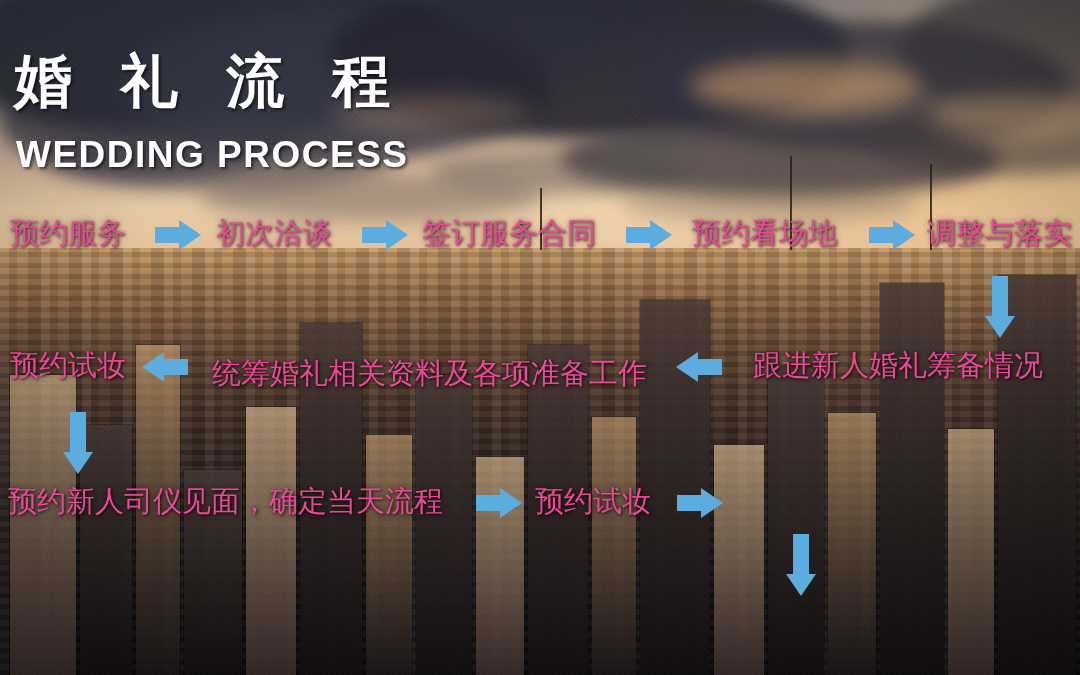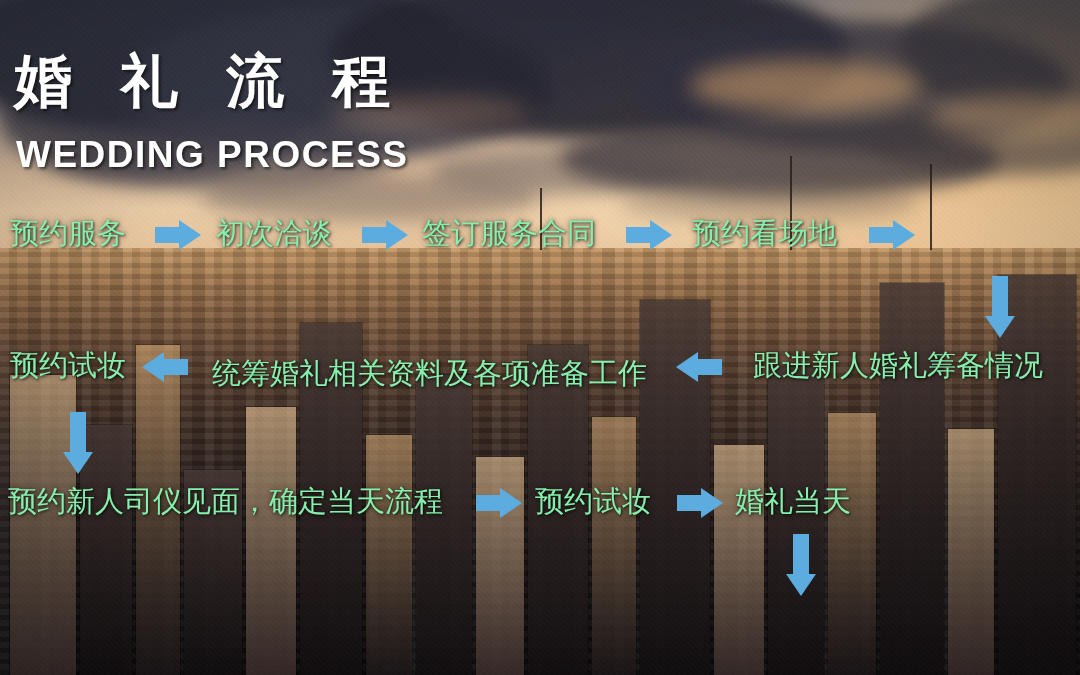--- a/index.html
+++ b/index.html
@@ -128,21 +128,21 @@
     font-weight: bold;
     color: #ffffff;
     letter-spacing: 1.5px;
     line-height: 1;
     text-shadow: 2px 2px 3px rgba(0,0,0,0.55);
     white-space: nowrap;
   }
 
   .node {
     position: absolute;
-    color: #86efac;
+    color: #ec4899;
     font-size: 29px;
     line-height: 1;
     white-space: nowrap;
     text-shadow: 1px 1px 3px rgba(0,0,0,0.75), 0 0 6px rgba(0,0,0,0.45);
     text-align: center;
   }
   .footer-node {
     position: absolute;
     color: #ffffff;
     font-size: 30px;
@@ -254,20 +254,21 @@
         <span class="shaft"></span>
         <span class="head"></span>
       </div>
 
     <div class="node" style="left:692px; top:219px;">预约看场地</div>
     <div class="arrow right" style="left:869px; top:220px; width:46px; height:30px;">
         <span class="shaft"></span>
         <span class="head"></span>
       </div>
 
+    <div class="node" style="left:927px; top:219px;">调整与落实</div>
 
     <div class="arrow down" style="left:985px; top:276px; width:30px; height:62px;">
         <span class="shaft"></span>
         <span class="head"></span>
       </div>
 
     <div class="node" style="left:753px; top:351px;">跟进新人婚礼筹备情况</div>
     <div class="arrow left" style="left:676px; top:352px; width:46px; height:30px;">
         <span class="shaft"></span>
         <span class="head"></span>
@@ -291,21 +292,20 @@
         <span class="shaft"></span>
         <span class="head"></span>
       </div>
 
     <div class="node" style="left:535px; top:487px;">预约试妆</div>
     <div class="arrow right" style="left:677px; top:488px; width:46px; height:30px;">
         <span class="shaft"></span>
         <span class="head"></span>
       </div>
 
-    <div class="node" style="left:735px; top:487px;">婚礼当天</div>
 
     <div class="arrow down" style="left:786px; top:534px; width:30px; height:62px;">
         <span class="shaft"></span>
         <span class="head"></span>
       </div>
 
 
   </div>
 </div>
 

